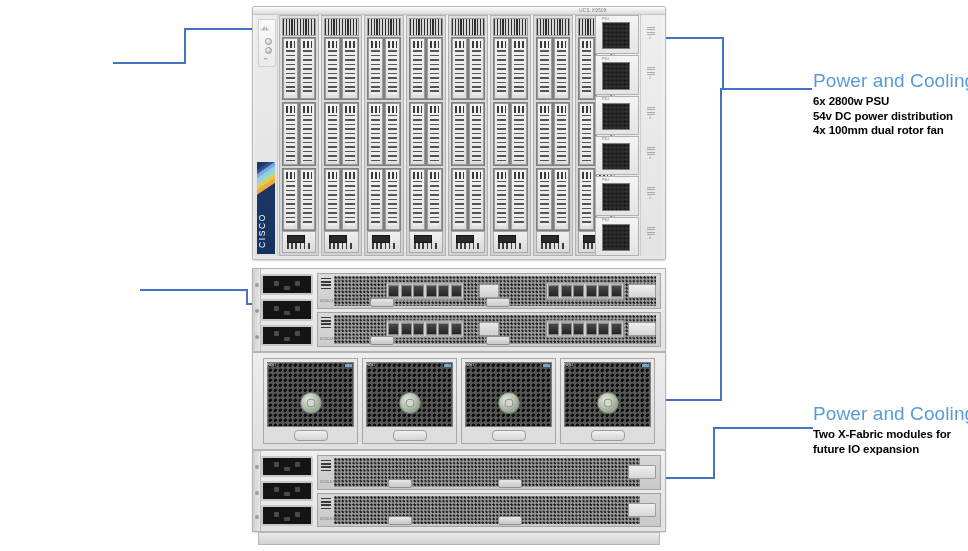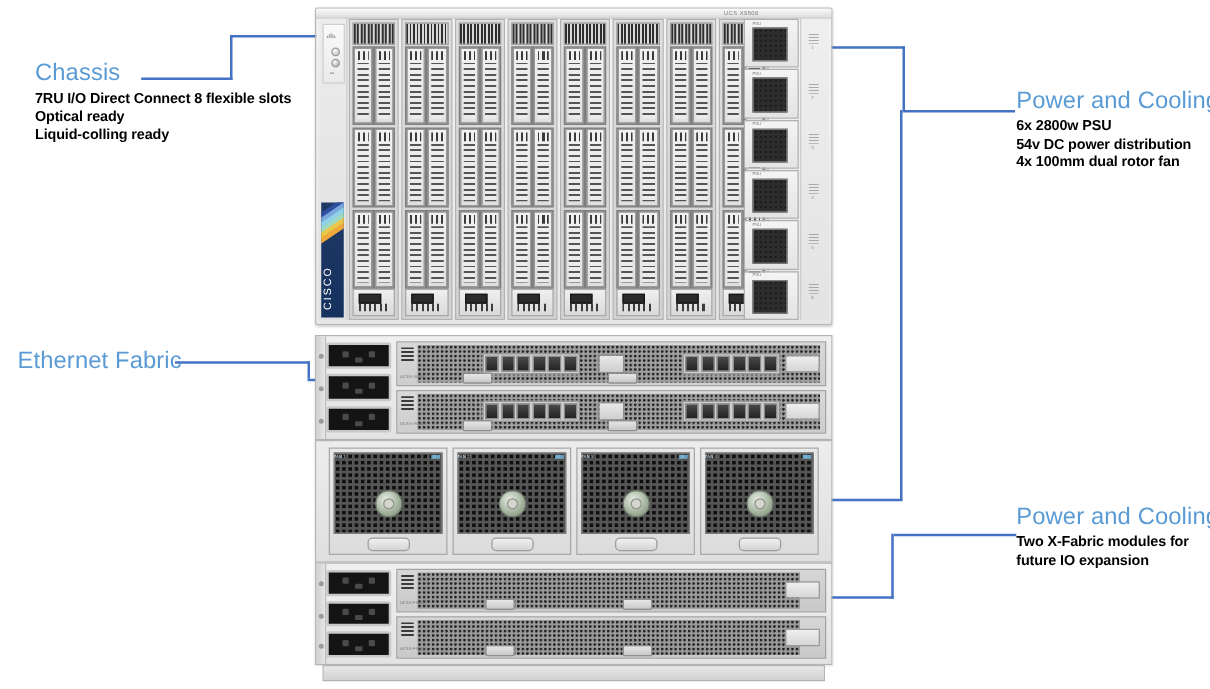--- a/index.html
+++ b/index.html
@@ -249,48 +249,39 @@
     position:absolute;left:0;top:0;width:7px;bottom:0;
     background:linear-gradient(90deg,#cfcfcf,#e6e6e6);border-right:1px solid #bdbdbd;
   }
   .side-rail i{position:absolute;left:1.5px;width:4px;height:4px;border-radius:50%;background:#9a9a9a;}
 </style>
 </head>
 <body>
 
 <div class="stage">
 
-  <div class="callout" style="left:28px;top:48px;">
-    <div class="title">Chassis</div>
-    <div class="lines">
-      <div>7RU I/O Direct Connect 8 flexible slots</div>
-      <div>Optical ready</div>
-      <div>Liquid-colling ready</div>
-    </div>
-  </div>
   <div class="lh" style="left:113px;top:62px;width:73px;"></div>
   <div class="lv" style="left:184px;top:28px;height:36px;"></div>
   <div class="lh" style="left:184px;top:28px;width:74px;"></div>
   <div class="arrow right" style="left:256px;top:24px;"></div>
 
   <div class="callout" style="left:813px;top:70px;">
     <div class="title">Power and Cooling</div>
     <div class="lines">
       <div>6x 2800w PSU</div>
       <div>54v DC power distribution</div>
       <div>4x 100mm dual rotor fan</div>
     </div>
   </div>
   <div class="lh" style="left:724px;top:88px;width:88px;"></div>
   <div class="lv" style="left:722px;top:37px;height:53px;"></div>
   <div class="lh" style="left:641px;top:37px;width:83px;"></div>
   <div class="arrow left" style="left:633px;top:33px;"></div>
 
   <div class="callout" style="left:14px;top:278px;">
-    <div class="title">Ethernet Fabric</div>
   </div>
   <div class="lh" style="left:140px;top:289px;width:108px;"></div>
   <div class="lv" style="left:246px;top:289px;height:14px;"></div>
   <div class="lh" style="left:246px;top:303px;width:78px;"></div>
   <div class="arrow right" style="left:322px;top:299px;"></div>
 
   <div class="callout" style="left:813px;top:403px;">
     <div class="title">Power and Cooling</div>
     <div class="lines">
       <div>Two X-Fabric modules for</div>

